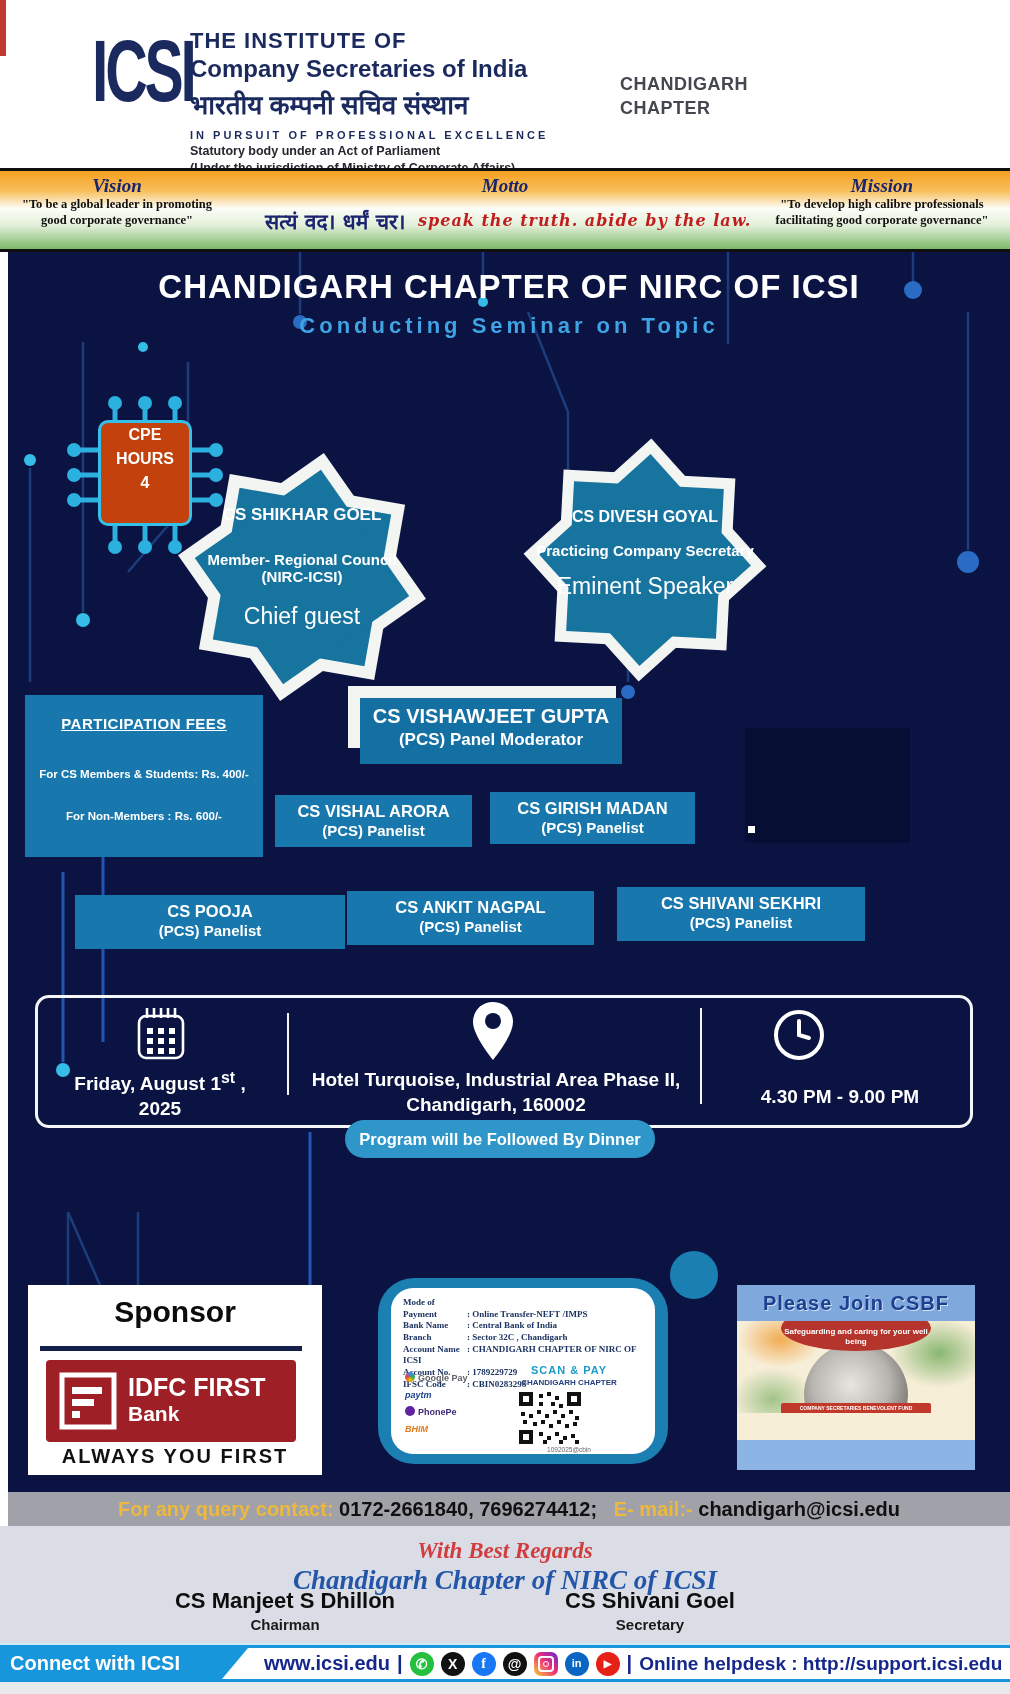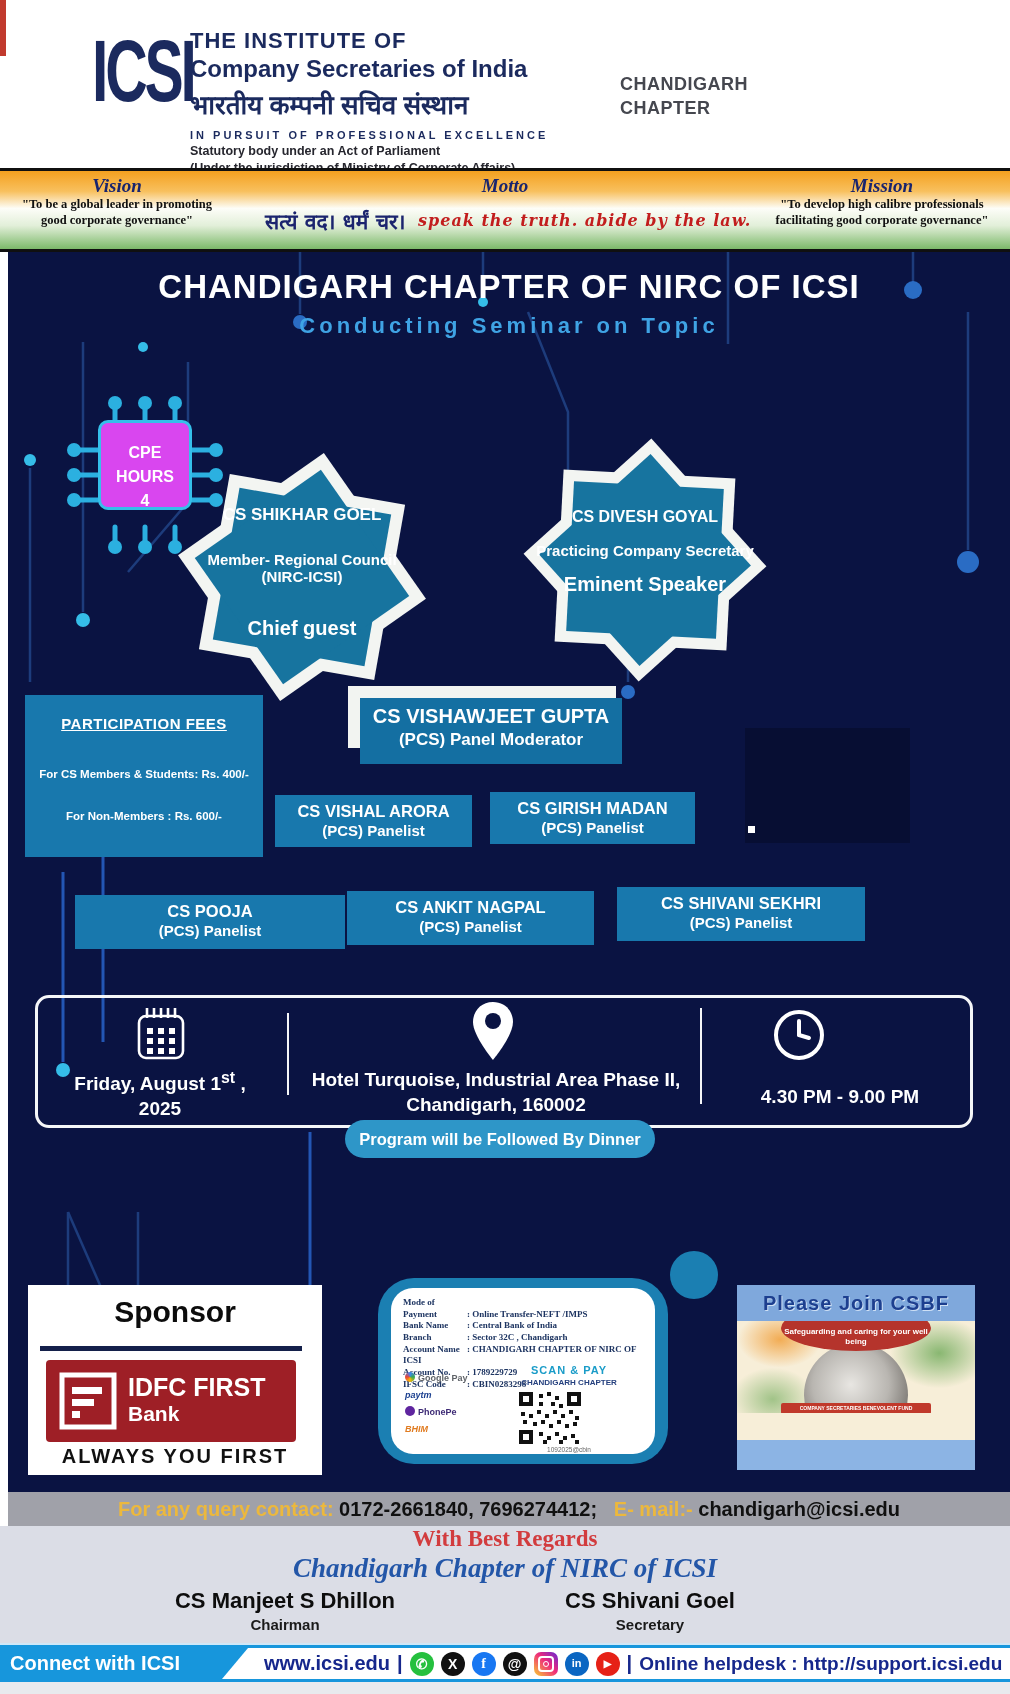--- a/index.html
+++ b/index.html
@@ -25,27 +25,27 @@
   .band h4{margin:0;font-family:"Liberation Serif",serif;font-style:italic;font-size:19px;color:#18246e;}
   .band .q{font-family:"Liberation Serif",serif;font-weight:700;font-size:12.5px;color:#101010;line-height:1.25;}
   .motto-sk{font-size:21px;font-weight:700;color:#1b246e;font-family:"DejaVu Sans",sans-serif;}
   .motto-en{font-size:16px;font-weight:700;color:#c21d1d;font-family:"DejaVu Serif",serif;font-style:italic;letter-spacing:1px;}
   
   .panel{left:8px;top:252px;width:1002px;height:1240px;background:#0a1342;}
   .hero-title{left:8px;top:268px;width:1002px;font-size:33px;font-weight:800;color:#ffffff;letter-spacing:1px;}
   .hero-sub{left:8px;top:313px;width:1002px;font-size:22px;font-weight:800;color:#3fa3e4;letter-spacing:4px;}
   .hero-topic{left:40px;top:344px;width:940px;font-size:25px;font-weight:800;color:#ffffff;line-height:1.3;}
   
-  .cpe-body{left:98px;top:420px;width:94px;height:90px;background:#d946ef;border:3px solid #35c0ea;border-radius:10px;
-            color:#fff;font-weight:800;font-size:16px;line-height:1.5;padding-top:18px;box-sizing:border-box;}
+  .cpe-body{left:98px;top:420px;width:94px;height:106px;background:#c2410c;border:3px solid #35c0ea;border-radius:10px;
+            color:#fff;font-weight:800;font-size:16px;line-height:1.5;padding-top:0;box-sizing:border-box;}
   
   .star-text{color:#fff;}
   .star-text .nm{font-size:17px;font-weight:800;}
   .star-text .rl{font-size:15px;font-weight:600;}
-  .star-text .dg{font-size:20px;font-weight:700;}
+  .star-text .dg{font-size:23px;font-weight:400;}
   
   .mod-back{left:348px;top:686px;width:268px;height:62px;background:#f2f4f1;}
   .mod-box2{left:360px;top:698px;width:262px;height:66px;background:#146fa2;color:#fff;}
   .mod-name{font-size:20px;font-weight:800;margin-top:7px;}
   .mod-role{font-size:17px;font-weight:600;margin-top:2px;}
   
   .fees{left:25px;top:695px;width:238px;height:162px;background:#1878ad;color:#fff;}
   .fees-title{margin-top:20px;font-size:15px;font-weight:800;text-decoration:underline;letter-spacing:.5px;}
   .fees-line{font-size:11.5px;font-weight:600;}
   .dark-patch{left:745px;top:728px;width:165px;height:115px;background:#070e33;}
@@ -100,21 +100,21 @@
   .csbf-tag{position:absolute;left:0;top:95px;width:100%;text-align:center;font-size:10px;font-weight:800;color:#1e7a34;}
   .csbf-hi{position:absolute;left:0;top:107px;width:100%;text-align:center;font-size:9px;font-weight:700;color:#1e7a34;}
   .csbf-foot{position:absolute;left:0;top:155px;width:100%;height:30px;background:#8cb4e4;}
   
   .contactbar{left:8px;top:1492px;width:1002px;height:34px;background:#a0a1a9;
               font-size:20px;font-weight:800;line-height:34px;}
   .c-y{color:#ecb83d;}
   .c-k{color:#101010;}
   
   .regards{left:0;top:1526px;width:1010px;height:117px;background:#dbdde6;}
-  .wbr{font-family:"Liberation Serif",serif;font-weight:800;font-size:23px;color:#d23c3e;margin-top:0;}
+  .wbr{font-family:"Liberation Serif",serif;font-style:italic;font-weight:800;font-size:23px;color:#d23c3e;margin-top:12px;}
   .ccn{font-family:"Liberation Serif",serif;font-style:italic;font-weight:800;font-size:27px;color:#2356a8;margin-top:1px;}
   .sig-nm{font-size:22px;font-weight:800;color:#0d0d0d;}
   .sig-rl{font-size:15px;font-weight:700;color:#1a1a1a;margin-top:2px;}
   
   .botbar{left:0;top:1643px;width:1010px;height:39px;background:#1796dc;border-top:2px solid #cfe7f7;box-sizing:border-box;}
   .connect{position:absolute;left:10px;top:7px;font-size:20px;font-weight:800;color:#ffffff;}
   .botwhite{position:absolute;left:222px;top:3px;width:788px;height:31px;background:#ffffff;
             clip-path:polygon(26px 0,100% 0,100% 100%,0 100%);
             display:flex;align-items:center;gap:7px;padding-left:42px;box-sizing:border-box;}
   .bw-txt{font-size:20px;font-weight:800;color:#16278c;}
@@ -249,21 +249,21 @@
     </g>
     <g transform="rotate(10 137 137)">
       <rect x="60" y="60" width="154" height="154" fill="#17749f"></rect>
       <rect x="60" y="60" width="154" height="154" fill="#17749f" transform="rotate(45 137 137)"></rect>
     </g>
   </svg>
   <div class="abs ctr star-text" style="left:180px;top:505px;width:244px;">
     <div class="nm">CS SHIKHAR GOEL</div>
     <div class="rl" style="margin-top:26px;">Member- Regional Council</div>
     <div class="rl">(NIRC-ICSI)</div>
-    <div class="dg" style="margin-top:32px;">Chief guest</div>
+    <div class="dg" style="margin-top:18px;">Chief guest</div>
   </div>
 
   <svg class="abs" style="left:515px;top:430px;" width="260" height="260">
     <g transform="rotate(3 130 130)">
       <rect x="44" y="44" width="172" height="172" fill="#f3f5f2"></rect>
       <rect x="44" y="44" width="172" height="172" fill="#f3f5f2" transform="rotate(45 130 130)"></rect>
     </g>
     <g transform="rotate(3 130 130)">
       <rect x="55" y="55" width="150" height="150" fill="#17749f"></rect>
       <rect x="55" y="55" width="150" height="150" fill="#17749f" transform="rotate(45 130 130)"></rect>

